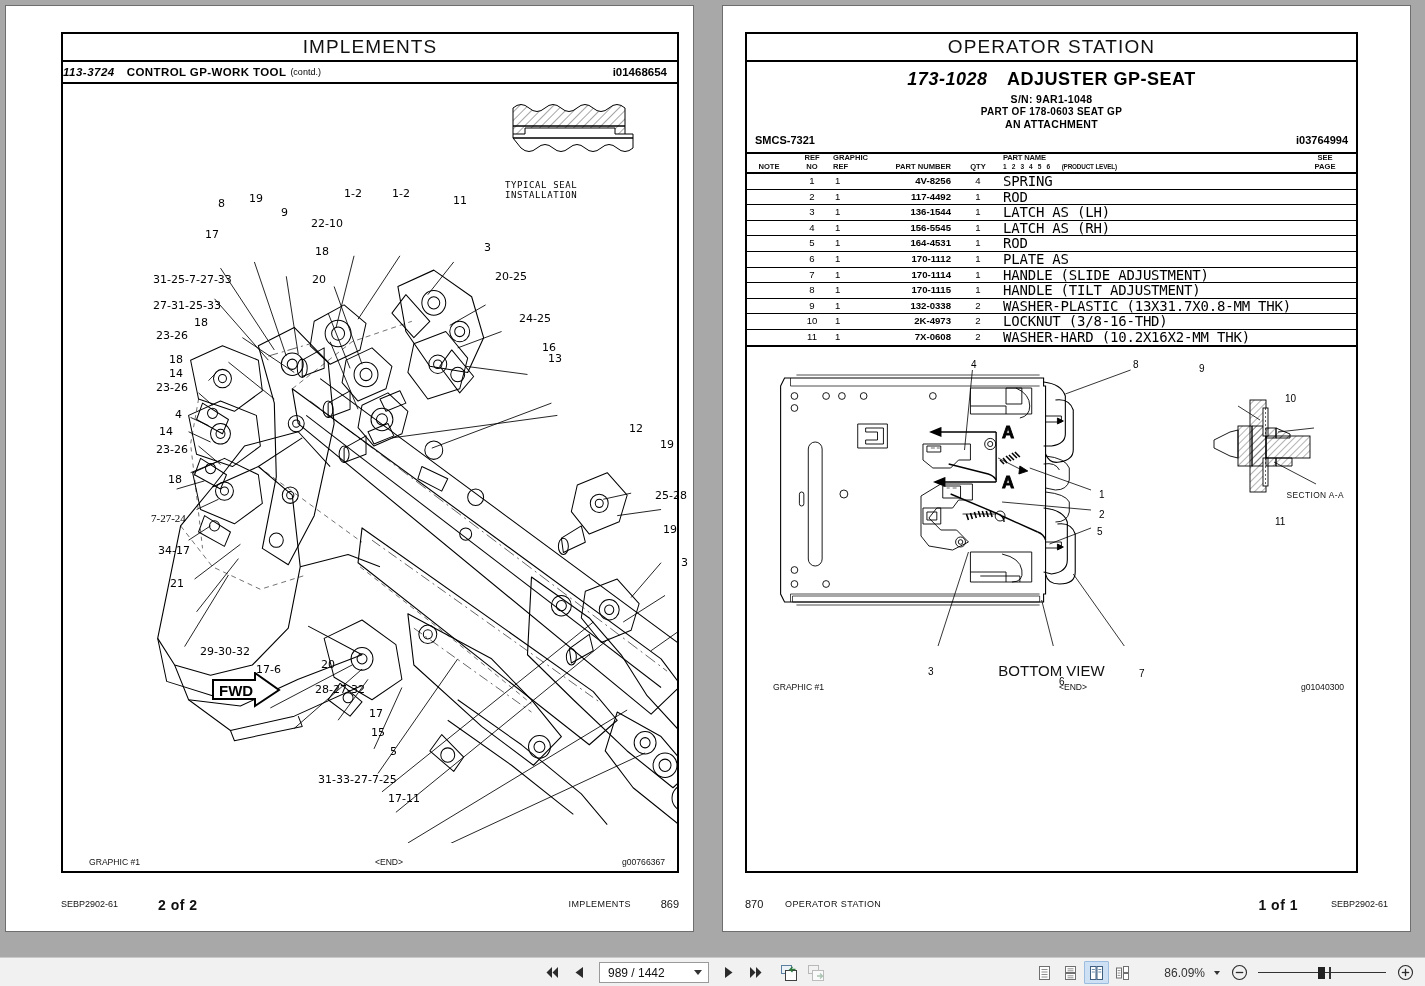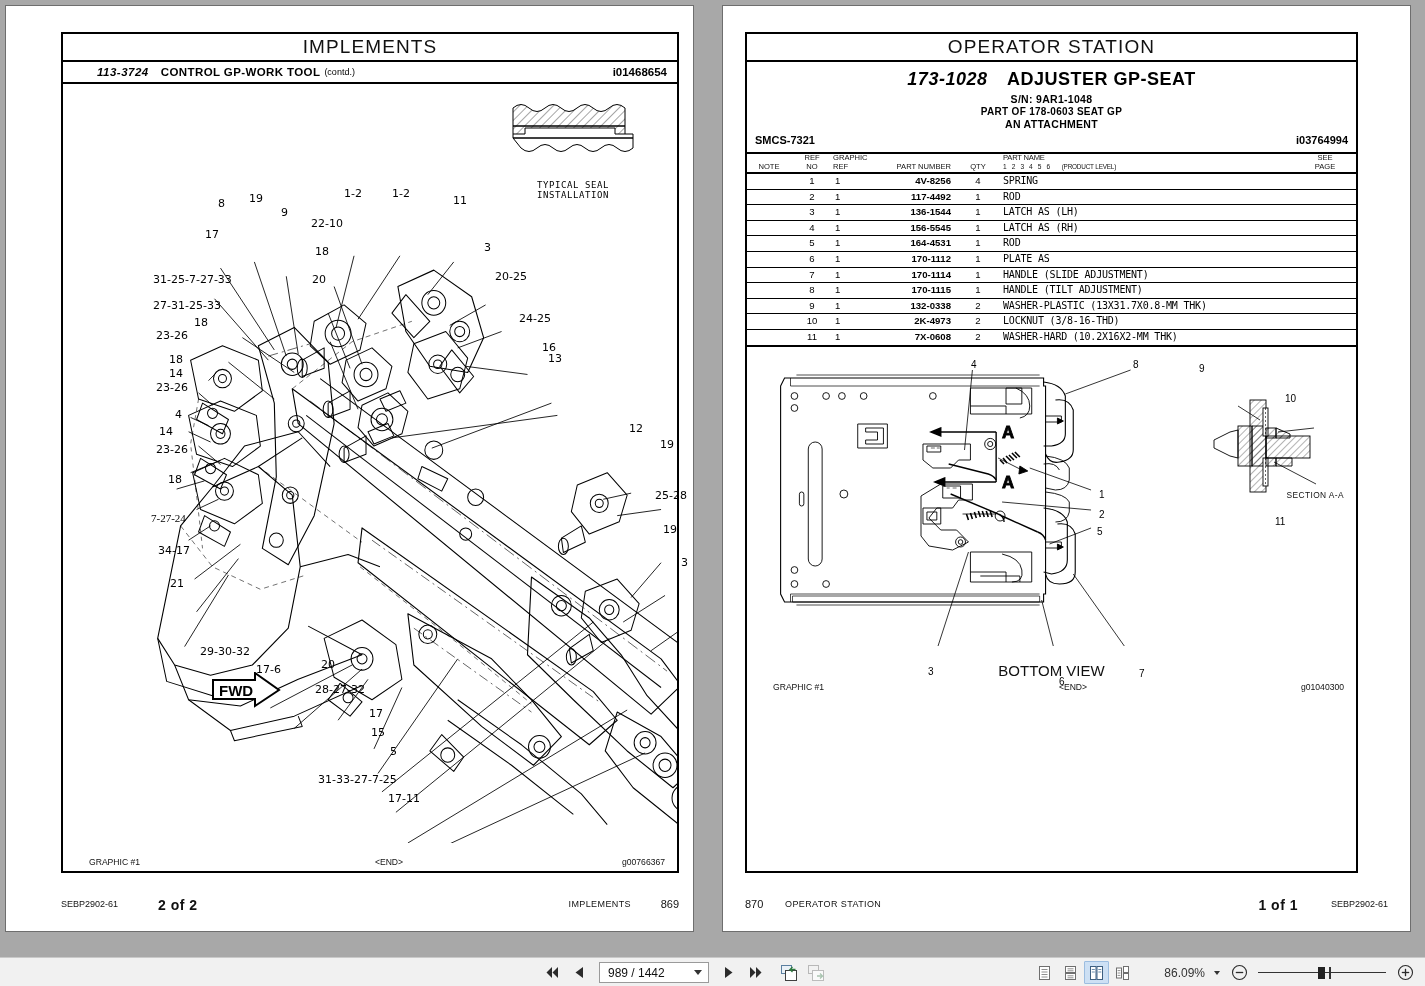--- a/index.html
+++ b/index.html
@@ -43,21 +43,21 @@
     font-size: 19px; letter-spacing: 1.1px; color: #111;
   }
 
   
   .L .frame { left: 55px; top: 26px; right: 14px; bottom: 58px; }
   .L .frame-sub {
     height: 22px; border-bottom: 2.5px solid #000;
     display: flex; align-items: center; position: relative;
     font-weight: bold; font-size: 11.5px; font-family: "Liberation Sans", sans-serif;
   }
-  .L .frame-sub .pn { font-style: italic; margin-left: 34px; letter-spacing: .5px; }
+  .L .frame-sub .pn { font-style: italic; letter-spacing: .5px; }
   .L .frame-sub .nm { margin-left: 12px; letter-spacing: .4px; }
   .L .frame-sub .ctd { font-weight: normal; font-size: 9px; margin-left: 4px; }
   .L .frame-sub .idn { position: absolute; right: 10px; font-size: 11.5px; }
 
   
   .R .frame { left: 22px; top: 26px; right: 52px; bottom: 58px; }
 
   .r-titleblock {
     border-bottom: 2.5px solid #000;
     padding: 7px 0 4px 0;
@@ -71,38 +71,38 @@
   .r-t4 { font-size: 10.5px; font-weight: bold; margin-top: 1px; letter-spacing: .3px;}
   .r-smcs {
     display: flex; justify-content: space-between;
     font-size: 11px; font-weight: bold;
     padding: 4px 8px 2px 8px;
   }
 
   
   table.parts { border-collapse: collapse; width: 100%; font-size: 9.6px; }
   table.parts thead th {
-    font-weight: normal; font-size: 7.6px; color: #111;
+    font-weight: bold; font-size: 7.6px; color: #111;
     vertical-align: bottom; padding: 0 0 1px 0; line-height: 1.12;
     border: none;
     margin-top: 15px;
   }
   table.parts thead tr.hdr th { border-bottom: 2px solid #000; }
   table.parts tbody td {
     border-top: 1px solid #000;
     height: 14.6px; padding: 0 2px; line-height: 14.6px;
   }
   table.parts tbody tr:first-child td { border-top: none; }
   .c-note { width: 44px; }
   .c-ref  { width: 42px; text-align: center; }
   .c-gref { width: 52px; text-align: left; }
   .c-pnum { width: 76px; text-align: right; font-weight: bold; padding-right: 10px !important; }
   .c-qty  { width: 34px; text-align: center; }
   .c-pname{ text-align: left; padding-left: 8px !important;
-            font-family: "DejaVu Sans Mono", monospace; font-size: 10px; letter-spacing: -.2px;}
+            font-family: "DejaVu Sans Mono", monospace; font-size: 14px; letter-spacing: -.2px;}
   .c-page { width: 62px; }
   .sub-nums { font-size: 6.6px; letter-spacing: 1.6px; }
   .prodlvl { font-size: 6.4px; }
 
   
   .inframe-footer {
     position: absolute; left: 0; right: 0; bottom: 4px;
     display: flex; font-size: 8.6px; color: #111;
   }
   .inframe-footer .g1 { margin-left: 26px; width: 220px; }
@@ -132,21 +132,21 @@
 
   .bottomview-label {
     position: absolute; left: 0; right: 0; text-align: center;
     font-size: 15px; color: #111;
   }
   .section-aa-label {
     position: absolute; text-align: right; font-size: 8.4px;
     letter-spacing: .4px; color: #111;
   }
   .typseal-label {
-    position: absolute; text-align: center; font-size: 9px;
+    position: absolute; text-align: left; font-size: 9px;
     line-height: 1.15; letter-spacing: .6px;
     font-family: "DejaVu Sans Mono", monospace;
   }
 
   
   .callout {
     position: absolute; font-size: 11px;
     font-family: "DejaVu Sans", sans-serif;
     color: #000; white-space: nowrap;
   }

